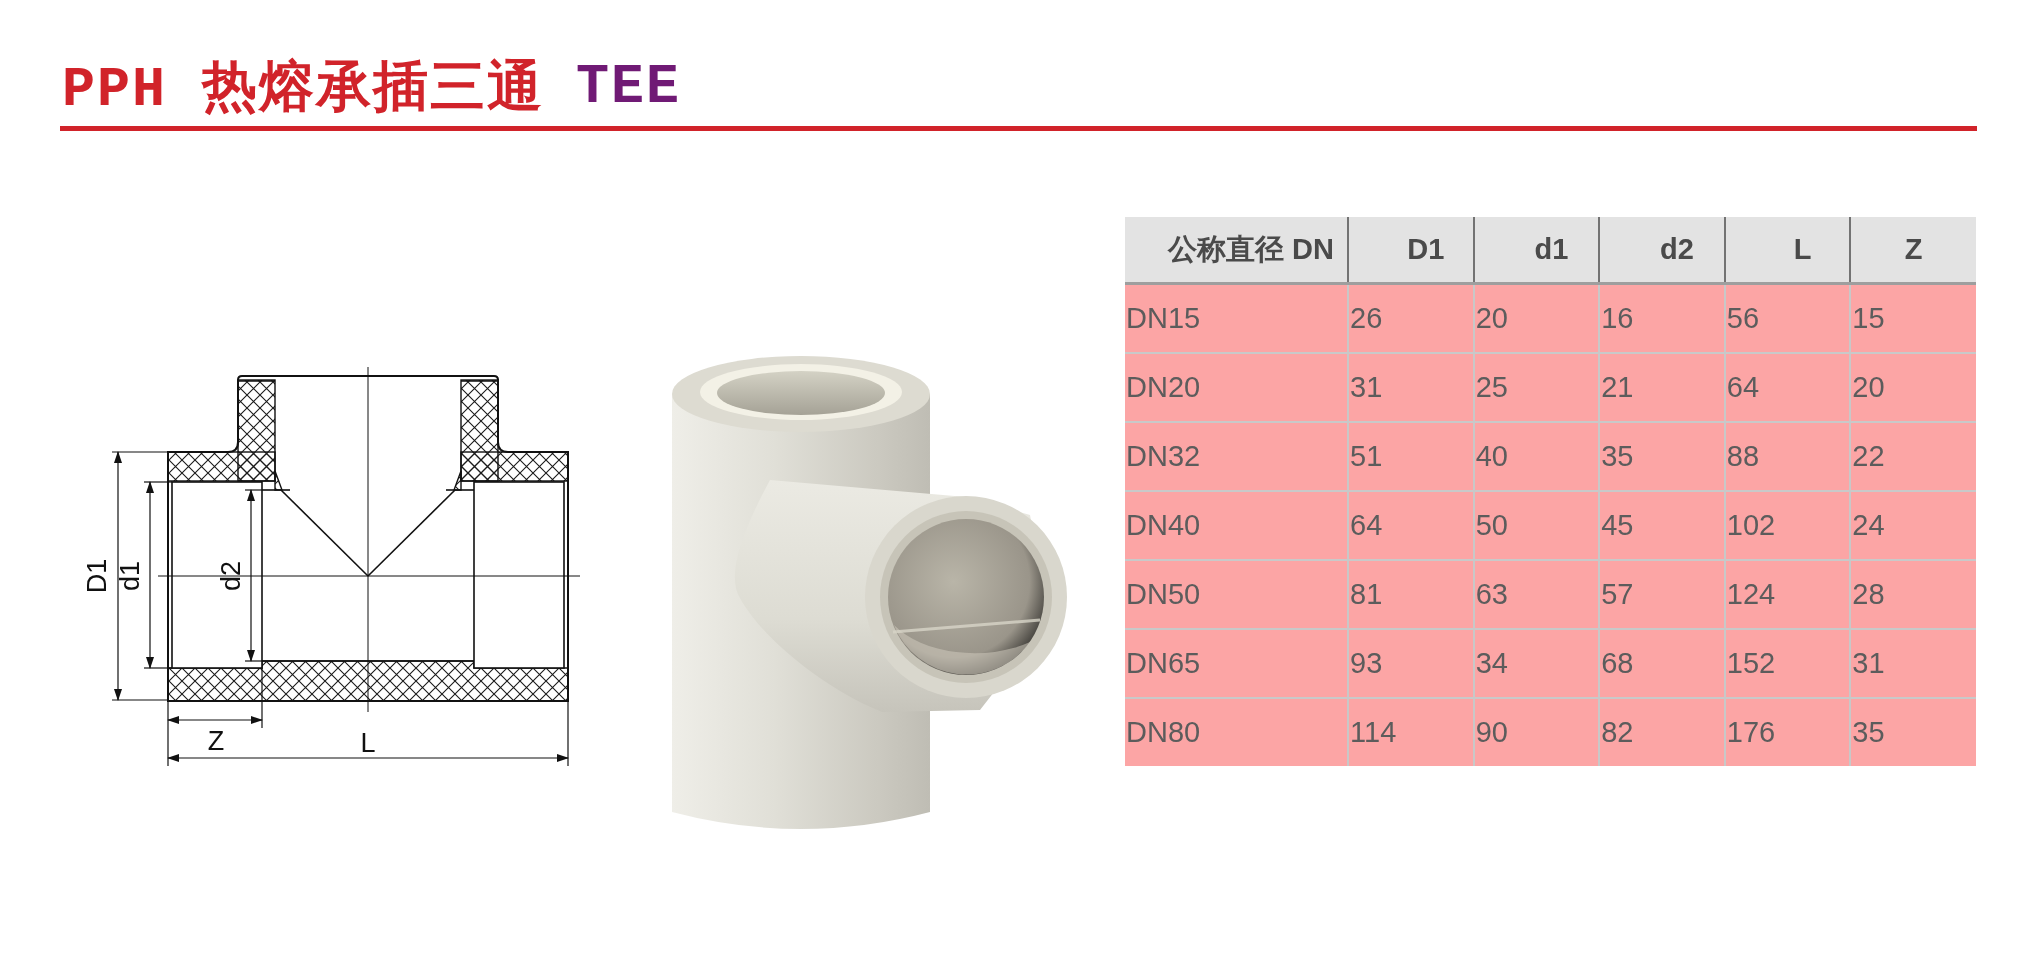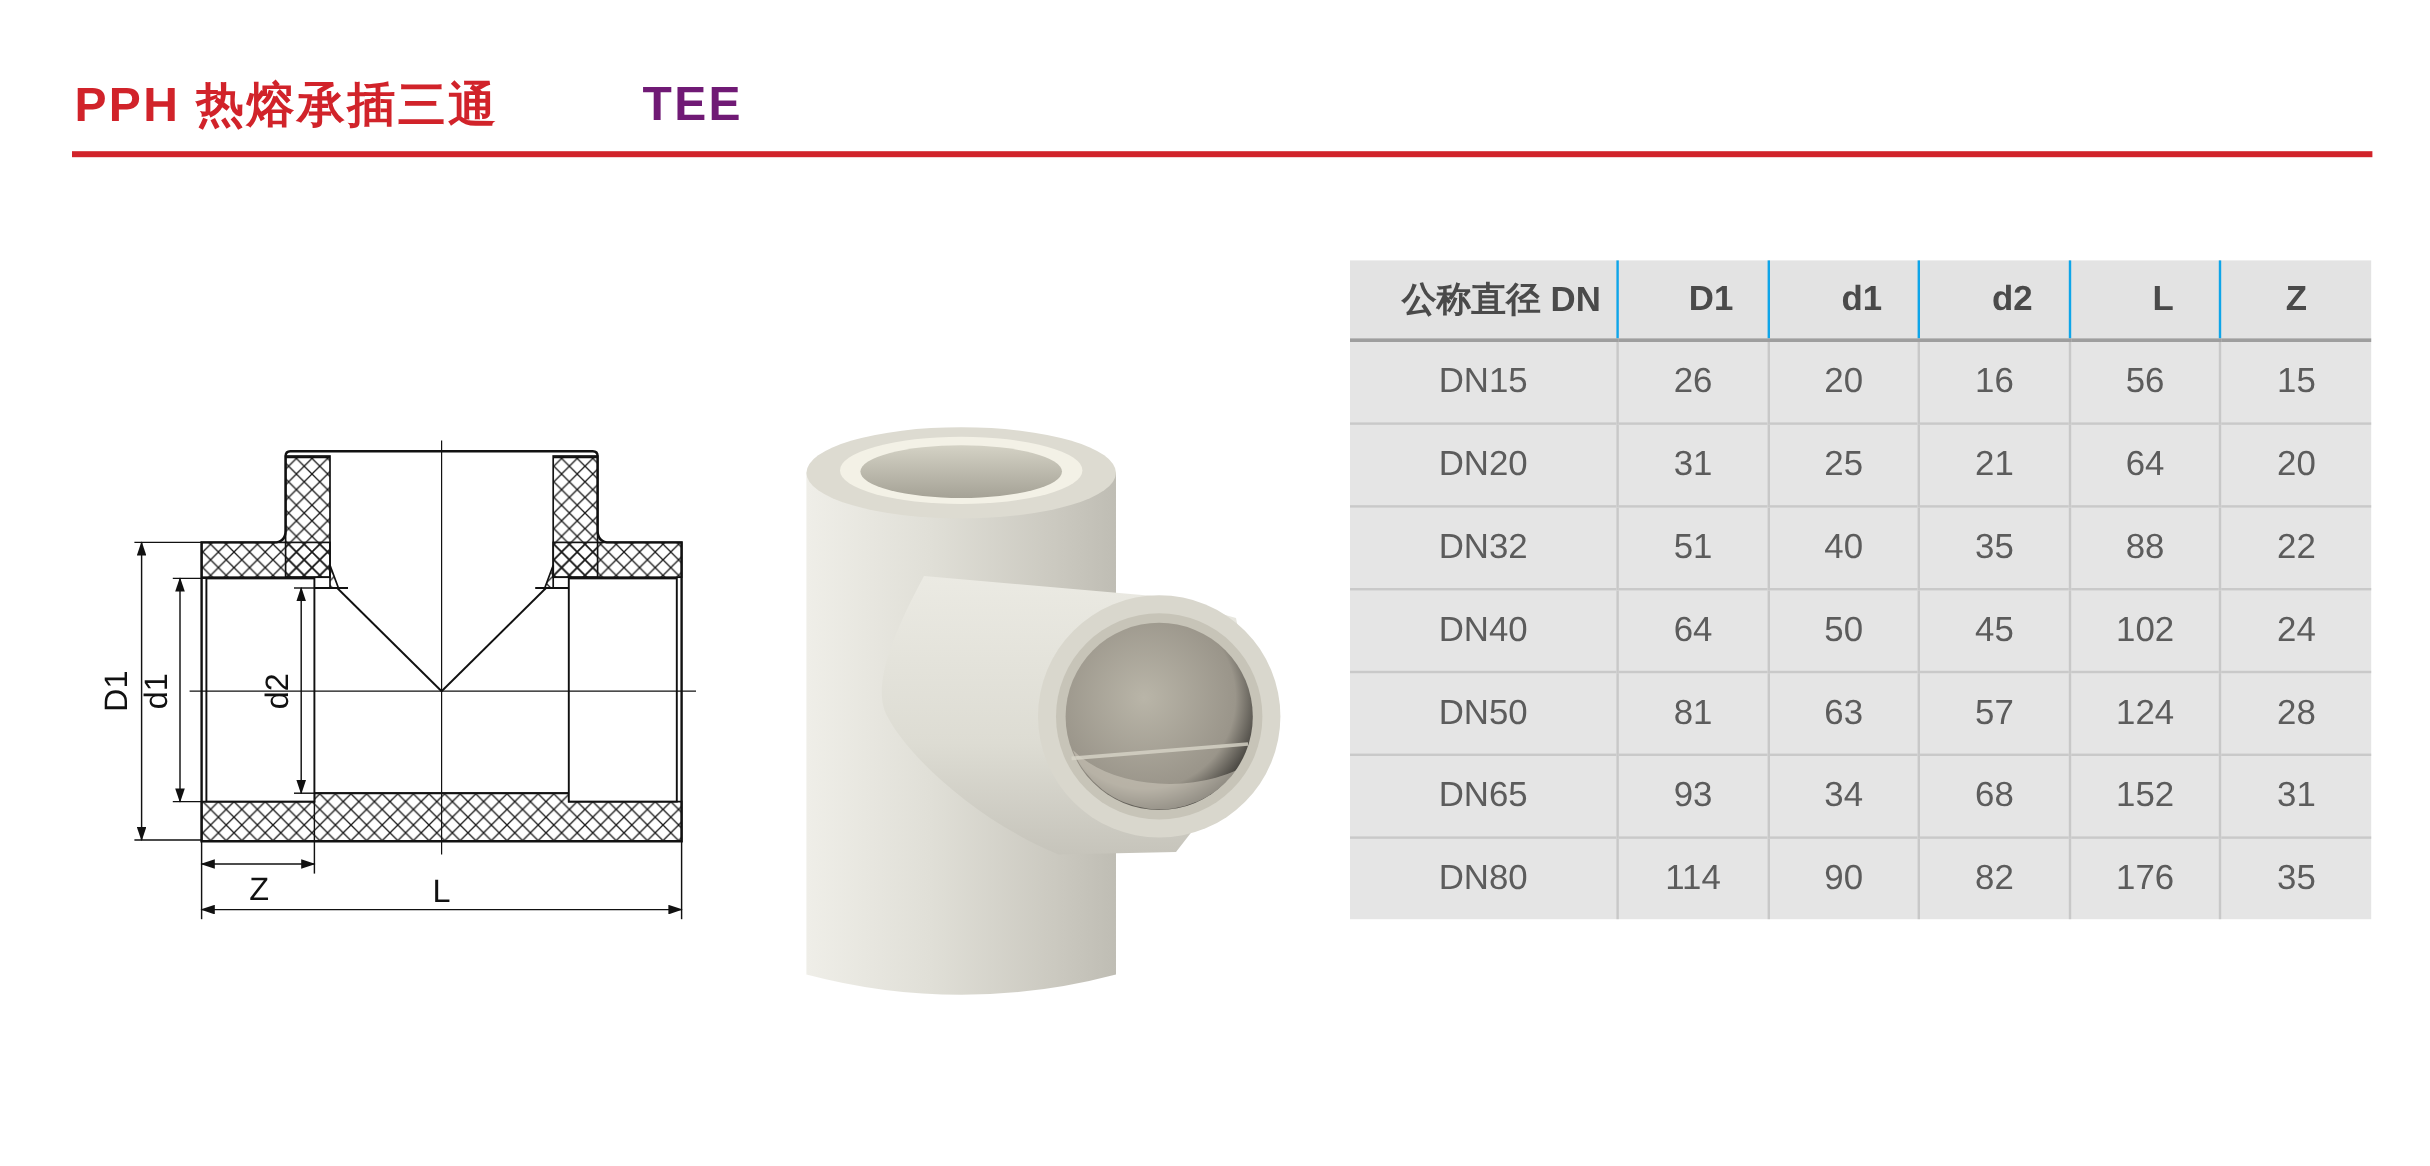--- a/index.html
+++ b/index.html
@@ -3,41 +3,41 @@
 <meta charset="utf-8">
 <style>
   html,body{margin:0;padding:0;}
   body{
     width:2025px;height:972px;position:relative;background:#ffffff;
     font-family:"Liberation Sans","DejaVu Sans",sans-serif;overflow:hidden;
   }
   
   .page-title{
     position:absolute;left:62px;top:52px;height:70px;
-    display:flex;align-items:center;gap:120px;
-    font-weight:700;font-size:40px;letter-spacing:2px;white-space:nowrap;
+    display:flex;align-items:center;gap:32px;
+    font-weight:700;font-size:55px;letter-spacing:2px;white-space:nowrap;font-family:Liberation Mono, monospace;
   }
   .title-rule{
     position:absolute;left:60px;top:126px;width:1917px;height:5px;
   }
   
   .spec-table{
     position:absolute;left:1125px;top:217px;width:851px;
     border-collapse:collapse;table-layout:fixed;
   }
   .spec-table th{
     background:#e3e3e3;color:#4a4a4a;font-weight:700;font-size:29px;
     height:63px;text-align:center;vertical-align:middle;
     border-bottom:3px solid #9e9e9e;
   }
   .spec-table td{
     color:#5c5c5c;font-weight:400;font-size:29px;
-    height:65px;text-align:center;vertical-align:middle;background:#e5e5e5;
-  }
-  .spec-table th:not(:last-child){border-right:2px solid #0ea5e9;padding-left:31px;}
+    height:65px;text-align:left;vertical-align:middle;background:#fca5a5;
+  }
+  .spec-table th:not(:last-child){border-right:2px solid #737373;padding-left:31px;}
   .spec-table td:not(:last-child){border-right:2px solid #c8c8c8;}
   .spec-table tbody tr:not(:first-child) td{border-top:2px solid #c9c9c9;}
   .col-dn{width:222px;} .col-n{width:125px;}
   
   .section-drawing{position:absolute;left:0px;top:330px;}
   .product-photo{position:absolute;left:650px;top:280px;}
 </style>
 </head>
 <body>
 

